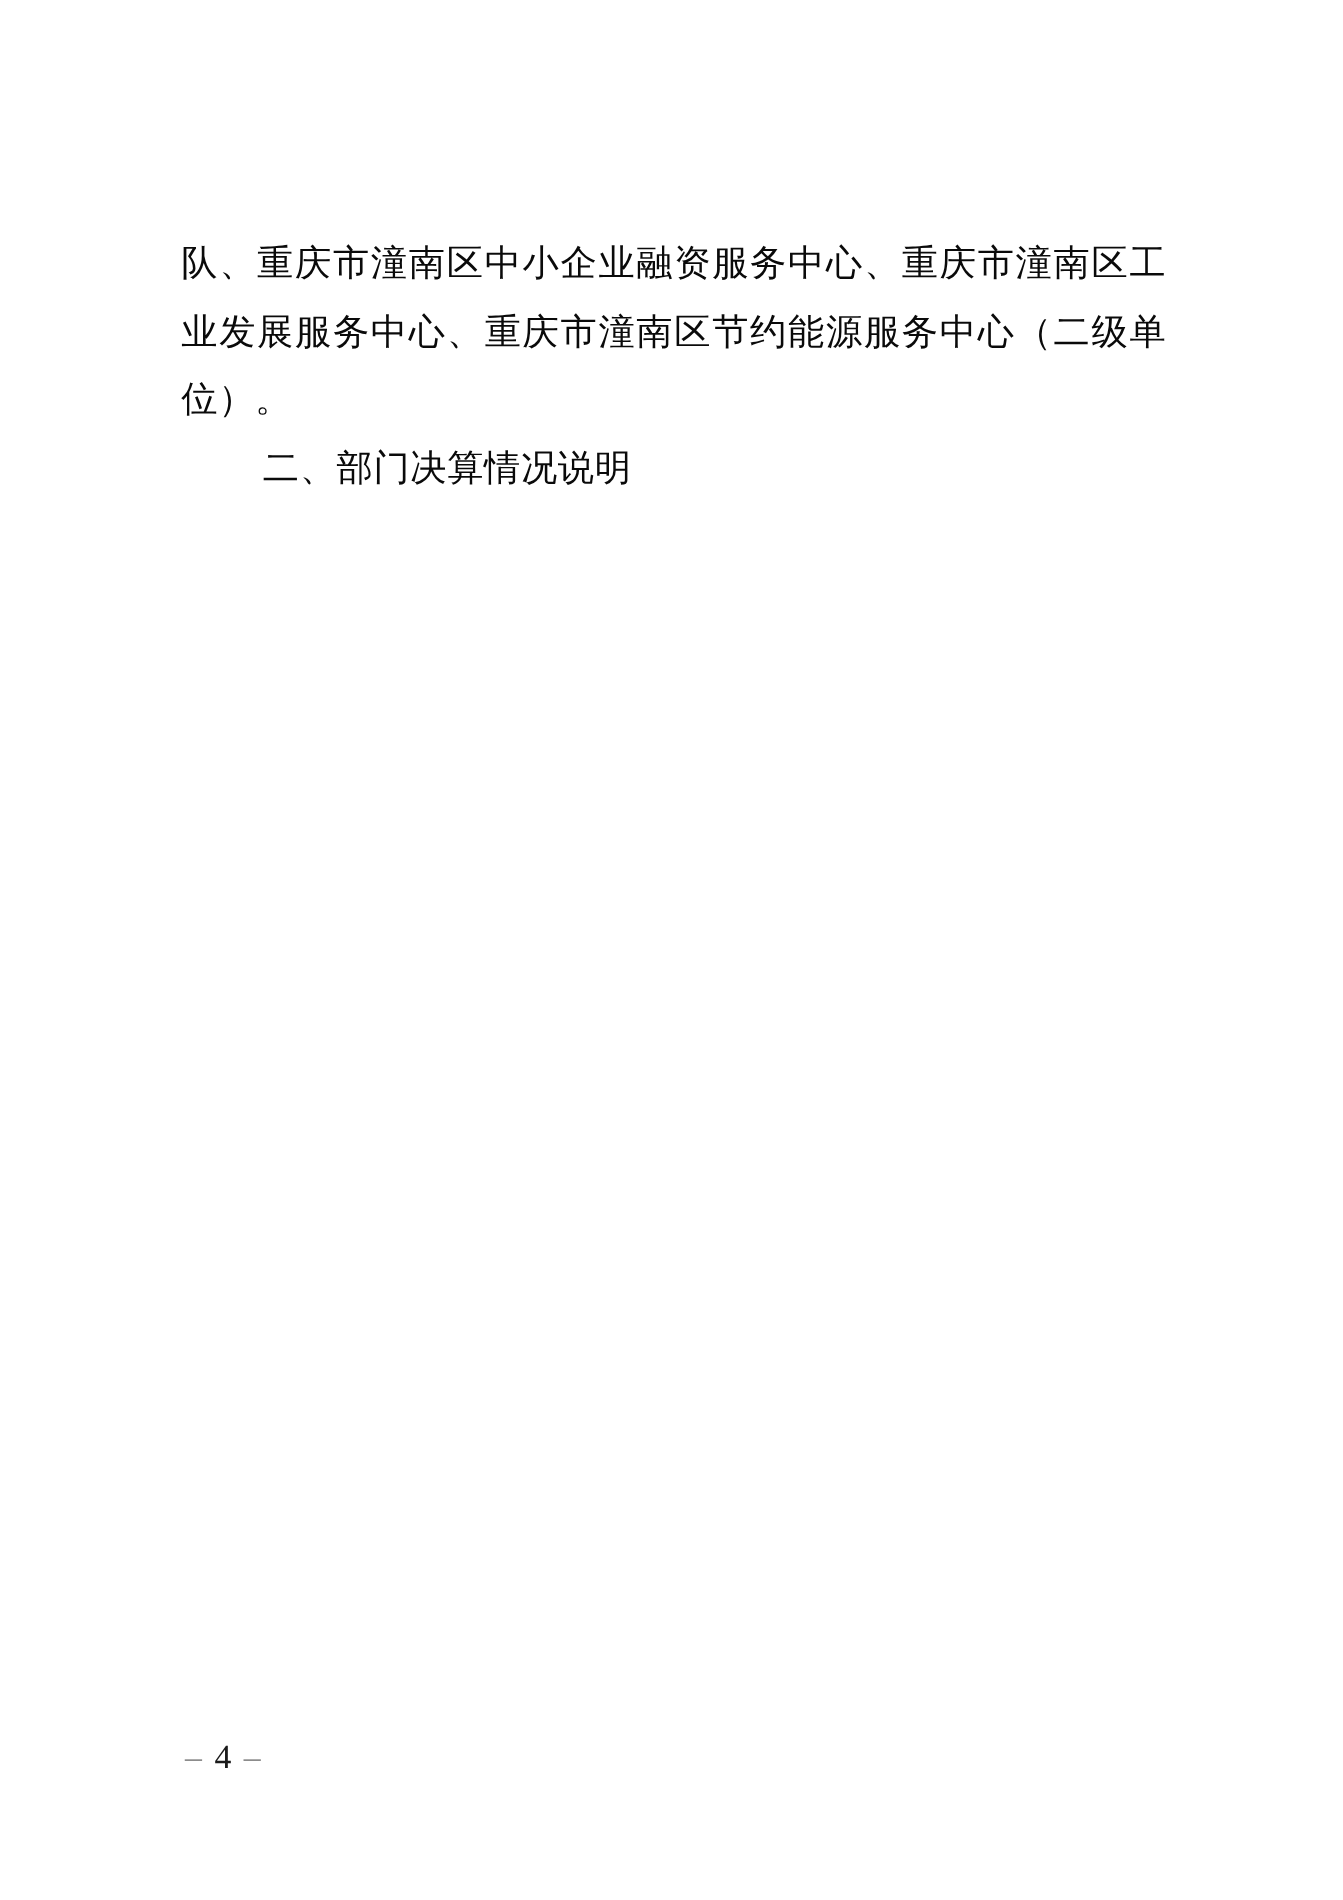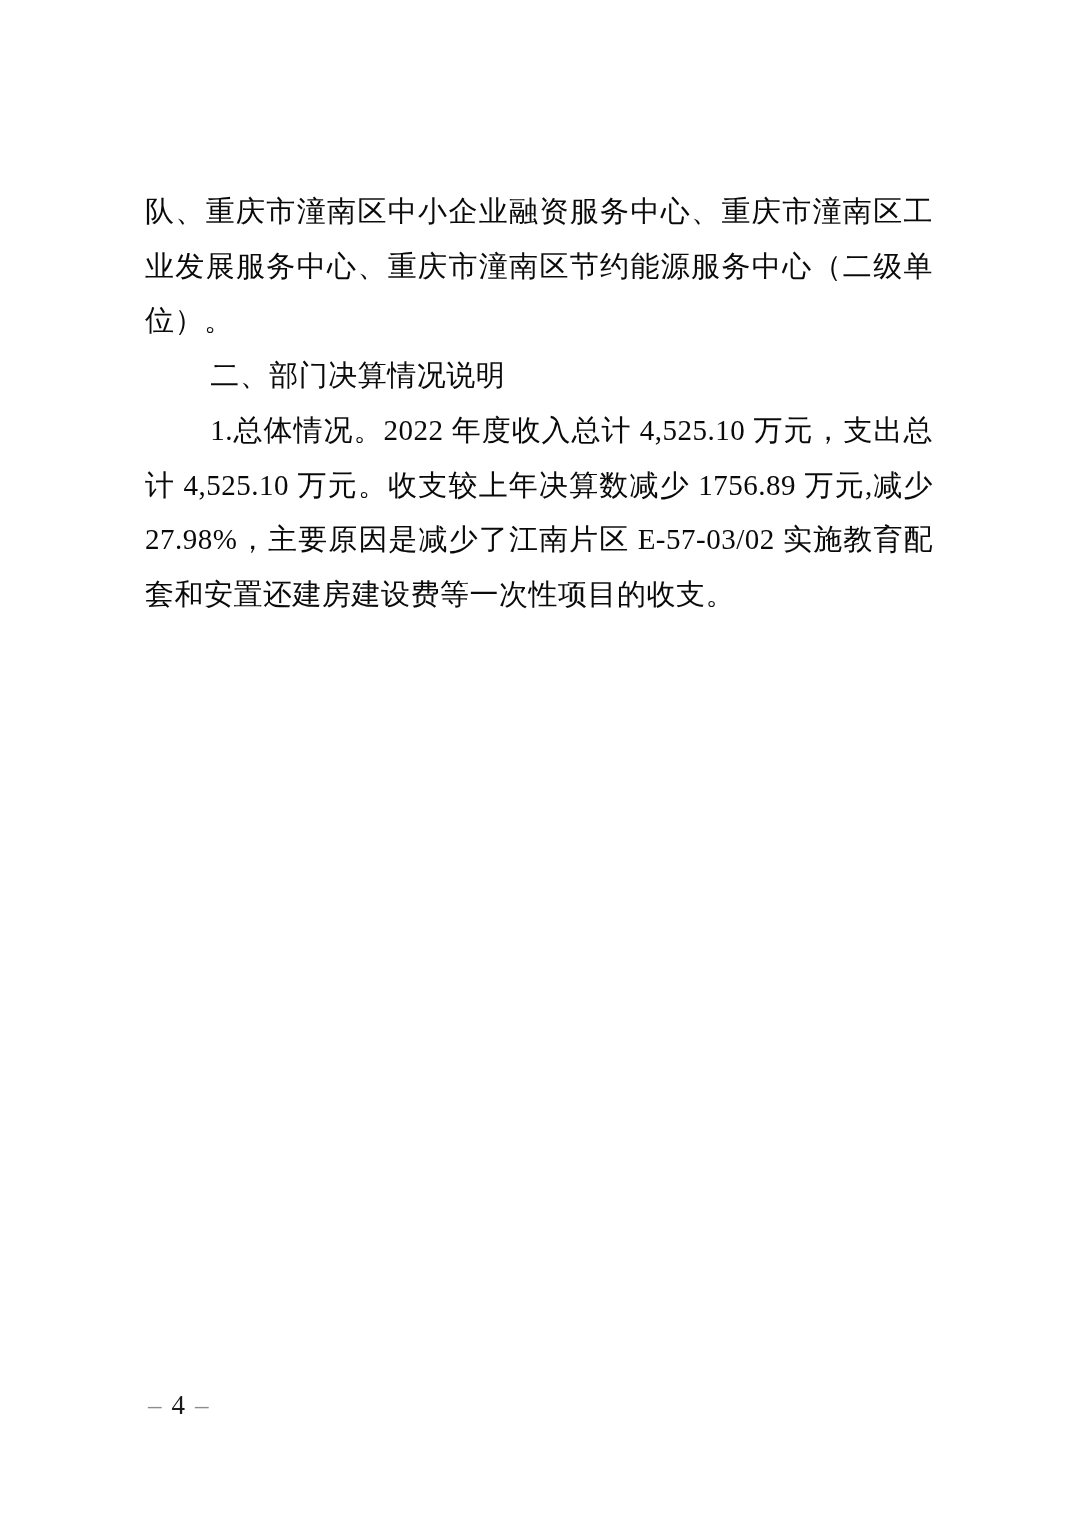--- a/index.html
+++ b/index.html
@@ -53,19 +53,18 @@
     padding: 0 4px;
   }
 </style>
 </head>
 <body>
 
 <div class="page">
   <div class="doc-body">
     <p class="para">队、重庆市潼南区中小企业融资服务中心、重庆市潼南区工业发展服务中心、重庆市潼南区节约能源服务中心（二级单位）。</p>
     <p class="para ind">二、部门决算情况说明</p>
-    <p class="para ind">1.总体情况。2022 年度收入总计 4,525.10 万元，支出总计 4,525.10 万元。收支较上年决算数减少 1756.89 万元,减少 27.98%，主要原因是减少了江南片区 E-57-03/02 实施教育配套和安置还建房建设费等一次性项目的收支。</p>
   </div>
 
   <div class="page-footer">
     <span class="dash">–</span><span class="num">4</span><span class="dash">–</span>
   </div>
 </div>
 
 </body></html>

